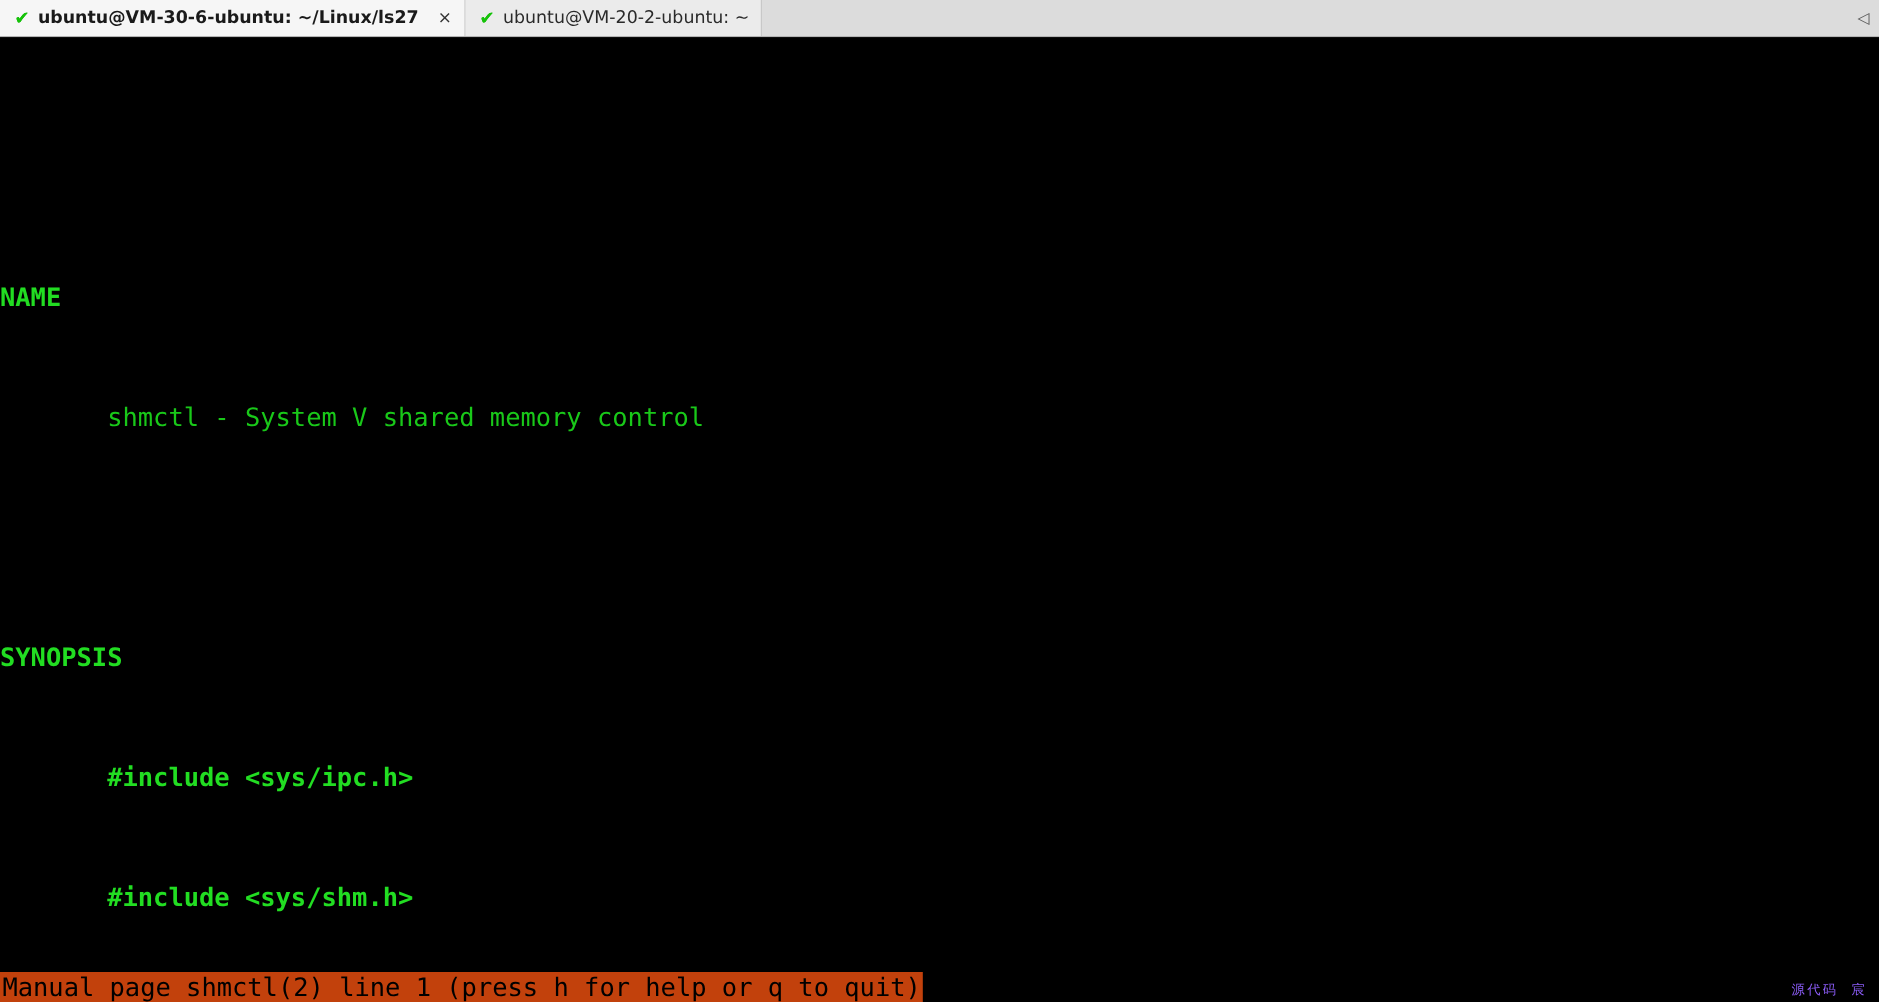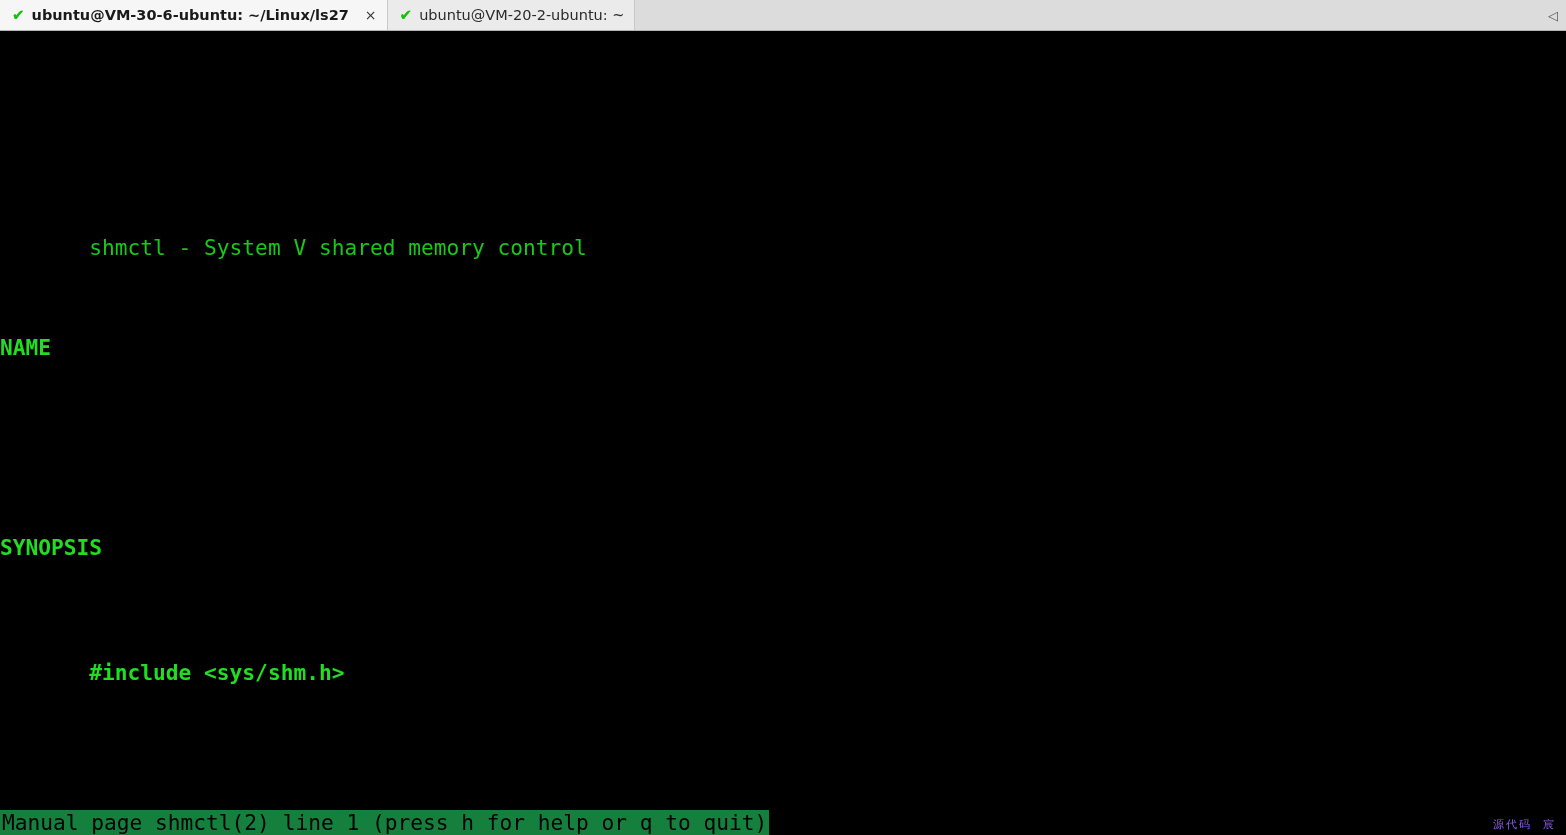--- a/index.html
+++ b/index.html
@@ -97,21 +97,21 @@
   .line { height: 25px; }
   .b   { font-weight: bold; color: #22dd22; }
   #statusline {
     position: absolute;
     left: 0;
     bottom: 0;
     height: 26px;
     line-height: 26px;
     font-family: "DejaVu Sans Mono", monospace;
     font-size: 21.2px;
-    background: #15803d;
+    background: #c2410c;
     color: #000000;
     white-space: pre;
     padding: 0 2px;
   }
   #watermark {
     position: absolute;
     right: 10px;
     bottom: 4px;
     font-family: "DejaVu Sans", sans-serif;
     font-size: 11px;
@@ -137,28 +137,29 @@
   <div id="tab-scroll-arrow">◁</div>
 </div>
 
 <div id="terminal">
 
   <div id="screen">
 
 
     <div class="line"> </div>
 
+    <div class="line"><span class="b">NAME</span></div>
+
     <div class="line"><span>       </span><span>shmctl - System V shared memory control</span></div>
 
-    <div class="line"><span class="b">NAME</span></div>
-
     <div class="line"> </div>
 
     <div class="line"><span class="b">SYNOPSIS</span></div>
 
+    <div class="line"><span>       </span><span class="b">#include &lt;sys/ipc.h&gt;</span></div>
 
     <div class="line"><span>       </span><span class="b">#include &lt;sys/shm.h&gt;</span></div>
 
     
 
     
 
     
 
     

